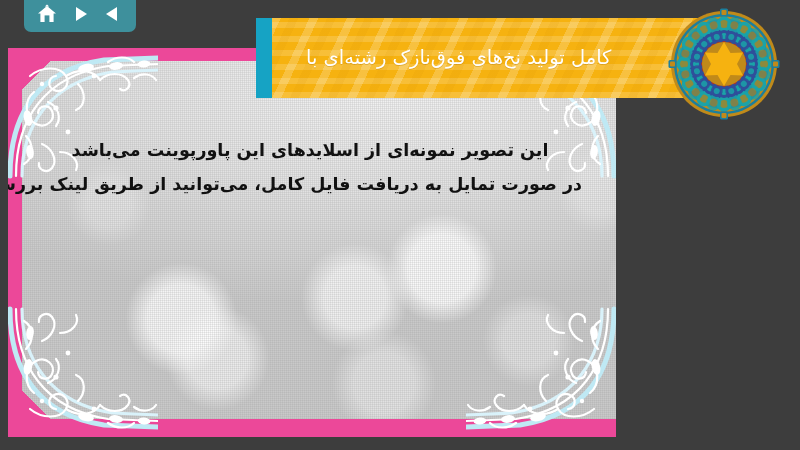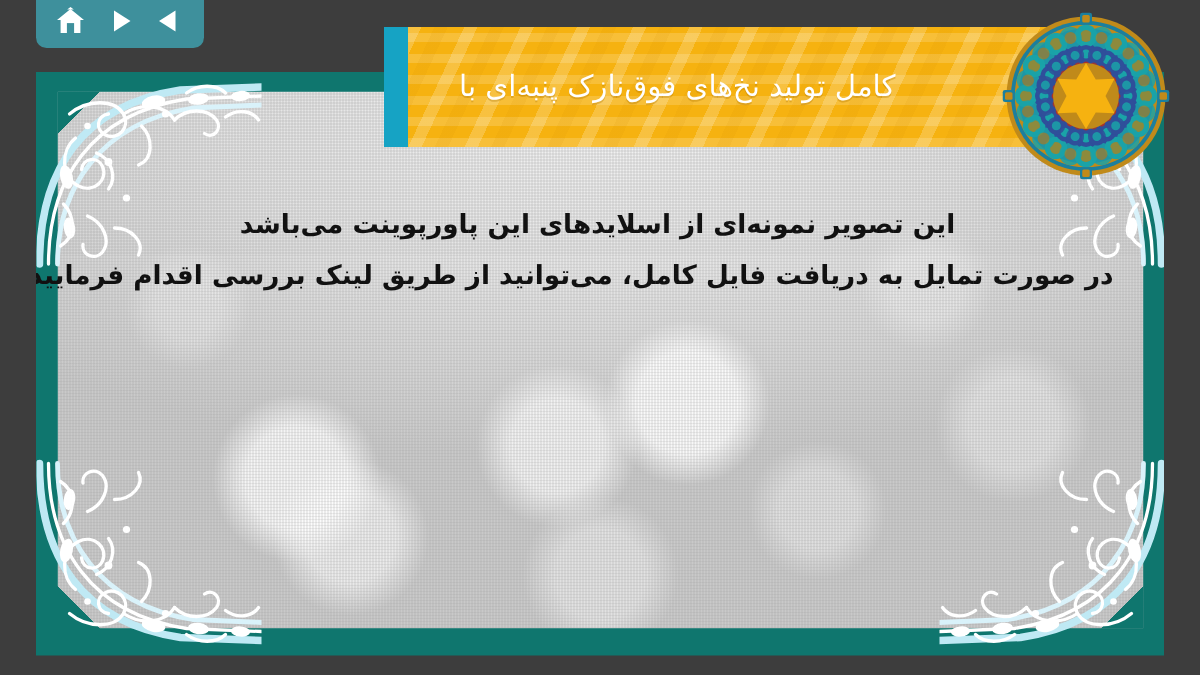--- a/index.html
+++ b/index.html
@@ -45,25 +45,25 @@
     display: flex;
     align-items: center;
     justify-content: center;
     cursor: pointer;
   }
   .navbtn svg { display: block; }
 
   
   #slide {
     position: absolute;
-    left: 24px;
+    left: 8px;
     top: 48px;
-    width: 752px;
+    width: 608px;
     height: 389px;
-    background: #0f766e;
+    background: #ec4899;
     overflow: hidden;
     z-index: 10;
   }
 
   
   #paper {
     position: absolute;
     left: 14px;
     top: 13px;
     width: 724px;
@@ -357,21 +357,21 @@
 
     <div id="body-text">
       <div class="tline">این تصویر نمونه‌ای از اسلایدهای این پاورپوینت می‌باشد</div>
       <div class="tline">در صورت تمایل به دریافت فایل کامل، می‌توانید از طریق لینک بررسی اقدام فرمایید</div>
     </div>
 
   </div>
 
   <div id="banner-tab"></div>
   <div id="banner">
-    <div class="bline">کامل تولید نخ‌های فوق‌نازک پنبه‌ای با</div>
+    <div class="bline">کامل تولید نخ‌های فوق‌نازک رشته‌ای با</div>
   </div>
 
   <div id="medallion">
     <svg width="112" height="112" viewBox="0 0 112 112" xmlns="http://www.w3.org/2000/svg">
       <defs>
         <clipPath id="discClip">
             <circle cx="56" cy="56" r="52"></circle>
           </clipPath>
         <g id="petalSet">
           <g>

